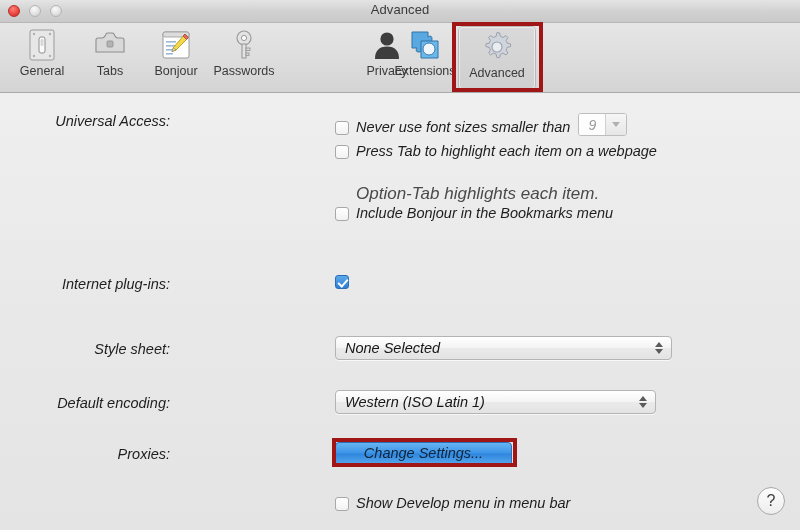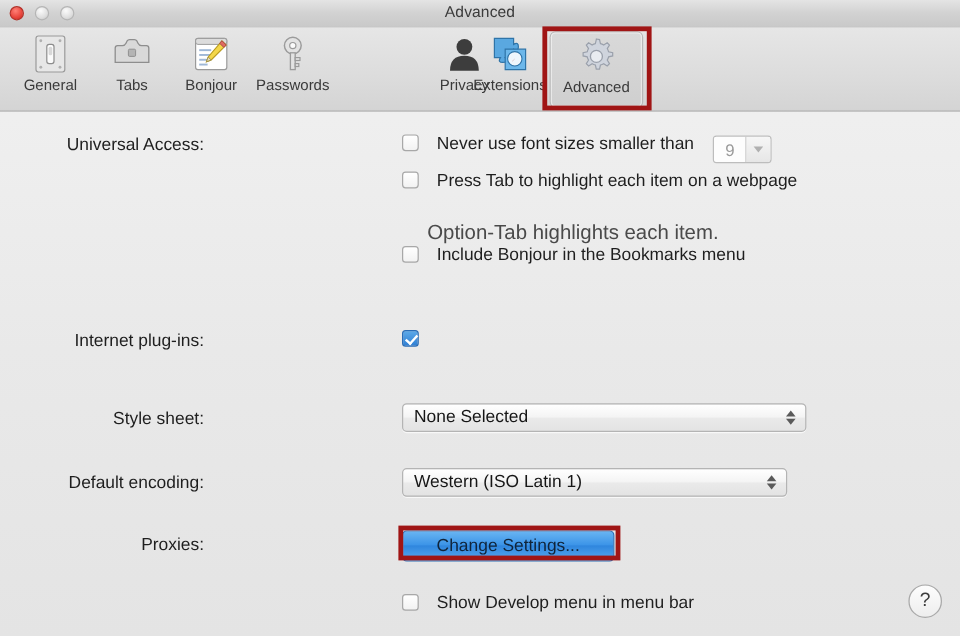--- a/index.html
+++ b/index.html
@@ -104,41 +104,41 @@
     white-space: nowrap;
     line-height: 15px;
   }
 
   
   #content {
     position: absolute;
     left: 0; top: 93px;
     width: 640px;
     height: 437px;
+    font-style: italic;
   }
   .rlabel {
     position: absolute;
     right: 470px;   
     width: 300px;
     text-align: right;
     font-size: 14.5px;
     color: #1e1e1e;
     white-space: nowrap;
   }
   .rfield {
     position: absolute;
     left: 335px;
   }
 
   
   .cbline {
     display: flex;
-    align-items: flex-start;
-    white-space: nowrap;
-    gap: 8px;
+    align-items: flex-end;
+    white-space: nowrap;
   }
   .cbox {
     width: 14px;
     height: 14px;
     border-radius: 3px;
     border: 1px solid #a8a8a8;
     background: linear-gradient(to bottom, #ffffff 0%, #f2f2f2 100%);
     box-sizing: border-box;
     flex: 0 0 auto;
     position: relative;
@@ -249,24 +249,24 @@
     border-top: 5px solid #5a5a5a;
   }
 
   
   .defbtn {
     height: 24px;
     border-radius: 4px;
     border: 1px solid #2a6fb8;
     background: linear-gradient(to bottom, #68b4f2 0%, #3d95e8 45%, #2f86de 50%, #58a9ee 100%);
     display: flex;
-    align-items: center;
+    align-items: flex-start;
     justify-content: center;
     box-sizing: border-box;
-    padding: 12px 12px;
+    padding: 2px 12px;
   }
   .defbtn .btext {
     font-size: 14.5px;
     color: #10243a;
     white-space: nowrap;
   }
 
   
   .annot {
     position: absolute;

